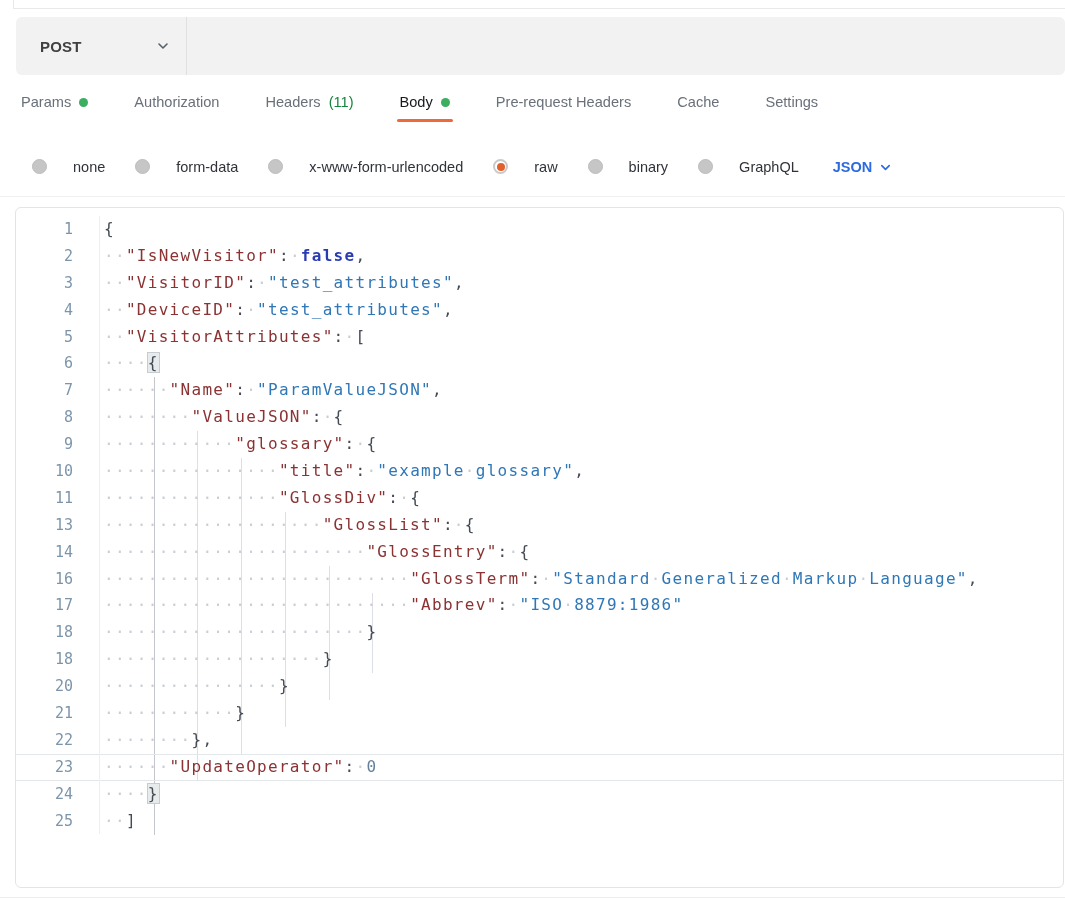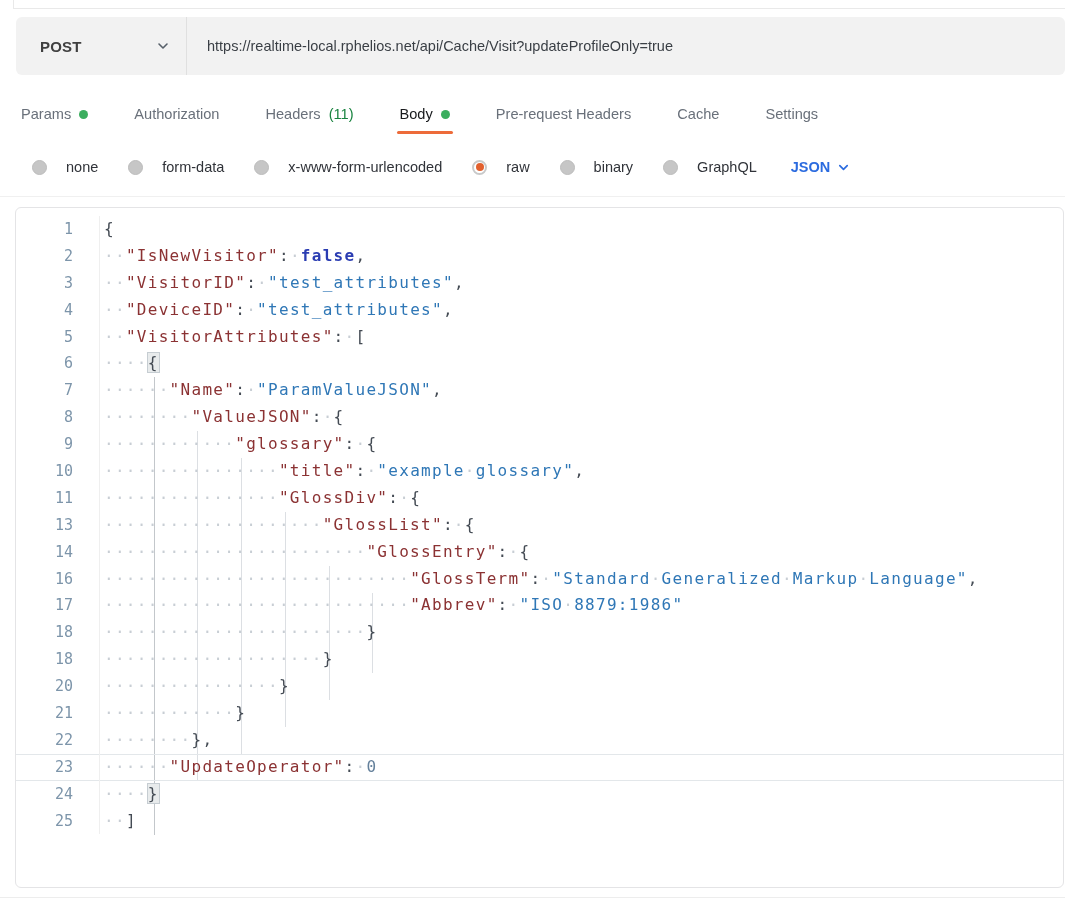--- a/index.html
+++ b/index.html
@@ -14,32 +14,32 @@
   
   .url-bar{left:16px;top:17px;width:1049px;height:58px;background:#f2f2f2;border-radius:6px;
            display:flex;align-items:center;}
   .method{width:170px;height:100%;display:flex;align-items:center;justify-content:space-between;
           padding:0 16px 0 24px;box-sizing:border-box;cursor:pointer;}
   .method-label{font-size:15px;font-weight:700;color:#404040;letter-spacing:.2px;}
   .bar-divider{width:1px;height:58px;background:#e0e0e0;}
   .url-text{padding-left:20px;font-size:14.5px;color:#3a3f45;white-space:nowrap;}
 
   
-  .tabs{left:21px;top:94px;height:40px;display:flex;align-items:center;gap:46px;justify-content:flex-end;}
+  .tabs{left:21px;top:82px;height:40px;display:flex;align-items:center;gap:46px;justify-content:flex-end;}
   .tab{position:relative;height:100%;display:flex;align-items:center;gap:8px;
        font-size:14.6px;color:#69707a;cursor:pointer;white-space:nowrap;}
   .tab.active{color:#17191c;}
   .tab.active::after{content:"";position:absolute;left:-3px;right:-3px;bottom:0;height:3px;
        border-radius:3px;background:#ed6b3a;}
   .tab .count{color:#18833f;}
   .dot{width:9px;height:9px;border-radius:50%;background:#3cae5f;}
 
   
   .modes{left:32px;top:149px;height:36px;display:flex;align-items:center;gap:30px;}
-  .mode{display:flex;align-items:center;gap:19px;font-size:14.5px;color:#303339;cursor:pointer;
+  .mode{display:flex;align-items:flex-start;gap:26px;font-size:14.5px;color:#303339;cursor:pointer;
         white-space:nowrap;}
   .radio{width:15px;height:15px;border-radius:50%;background:#c6c6c6;border:1px solid #bcbcbc;
          box-sizing:border-box;display:flex;align-items:center;justify-content:center;}
   .mode.sel .radio{background:#fff;border:2px solid #c9c9c9;}
   .radio i{display:none;}
   .mode.sel .radio i{display:block;width:8px;height:8px;border-radius:50%;background:#e2602e;}
   .lang{display:flex;align-items:center;gap:7px;margin-left:4px;cursor:pointer;}
   .lang-label{font-size:14.5px;font-weight:700;color:#2b6bdf;}
 
   
@@ -73,21 +73,20 @@
 <div class="abs url-bar">
   <div class="method">
     <span class="method-label">POST</span>
     <span>
       <svg width="14" height="14" viewBox="0 0 14 14">
           <path d="M3 5l4 4 4-4" fill="none" stroke="#57606a" stroke-width="1.6" stroke-linecap="round" stroke-linejoin="round"></path>
         </svg>
     </span>
   </div>
   <div class="bar-divider"></div>
-  <div class="url-text">https://realtime-local.rphelios.net/api/Cache/Visit?updateProfileOnly=true</div>
 </div>
 
 <div class="abs tabs" id="tabs">
     <div class="tab">
       <span>Params</span>
       <span class="dot"></span>
     </div>
     <div class="tab">
       <span>Authorization</span>
     </div>

